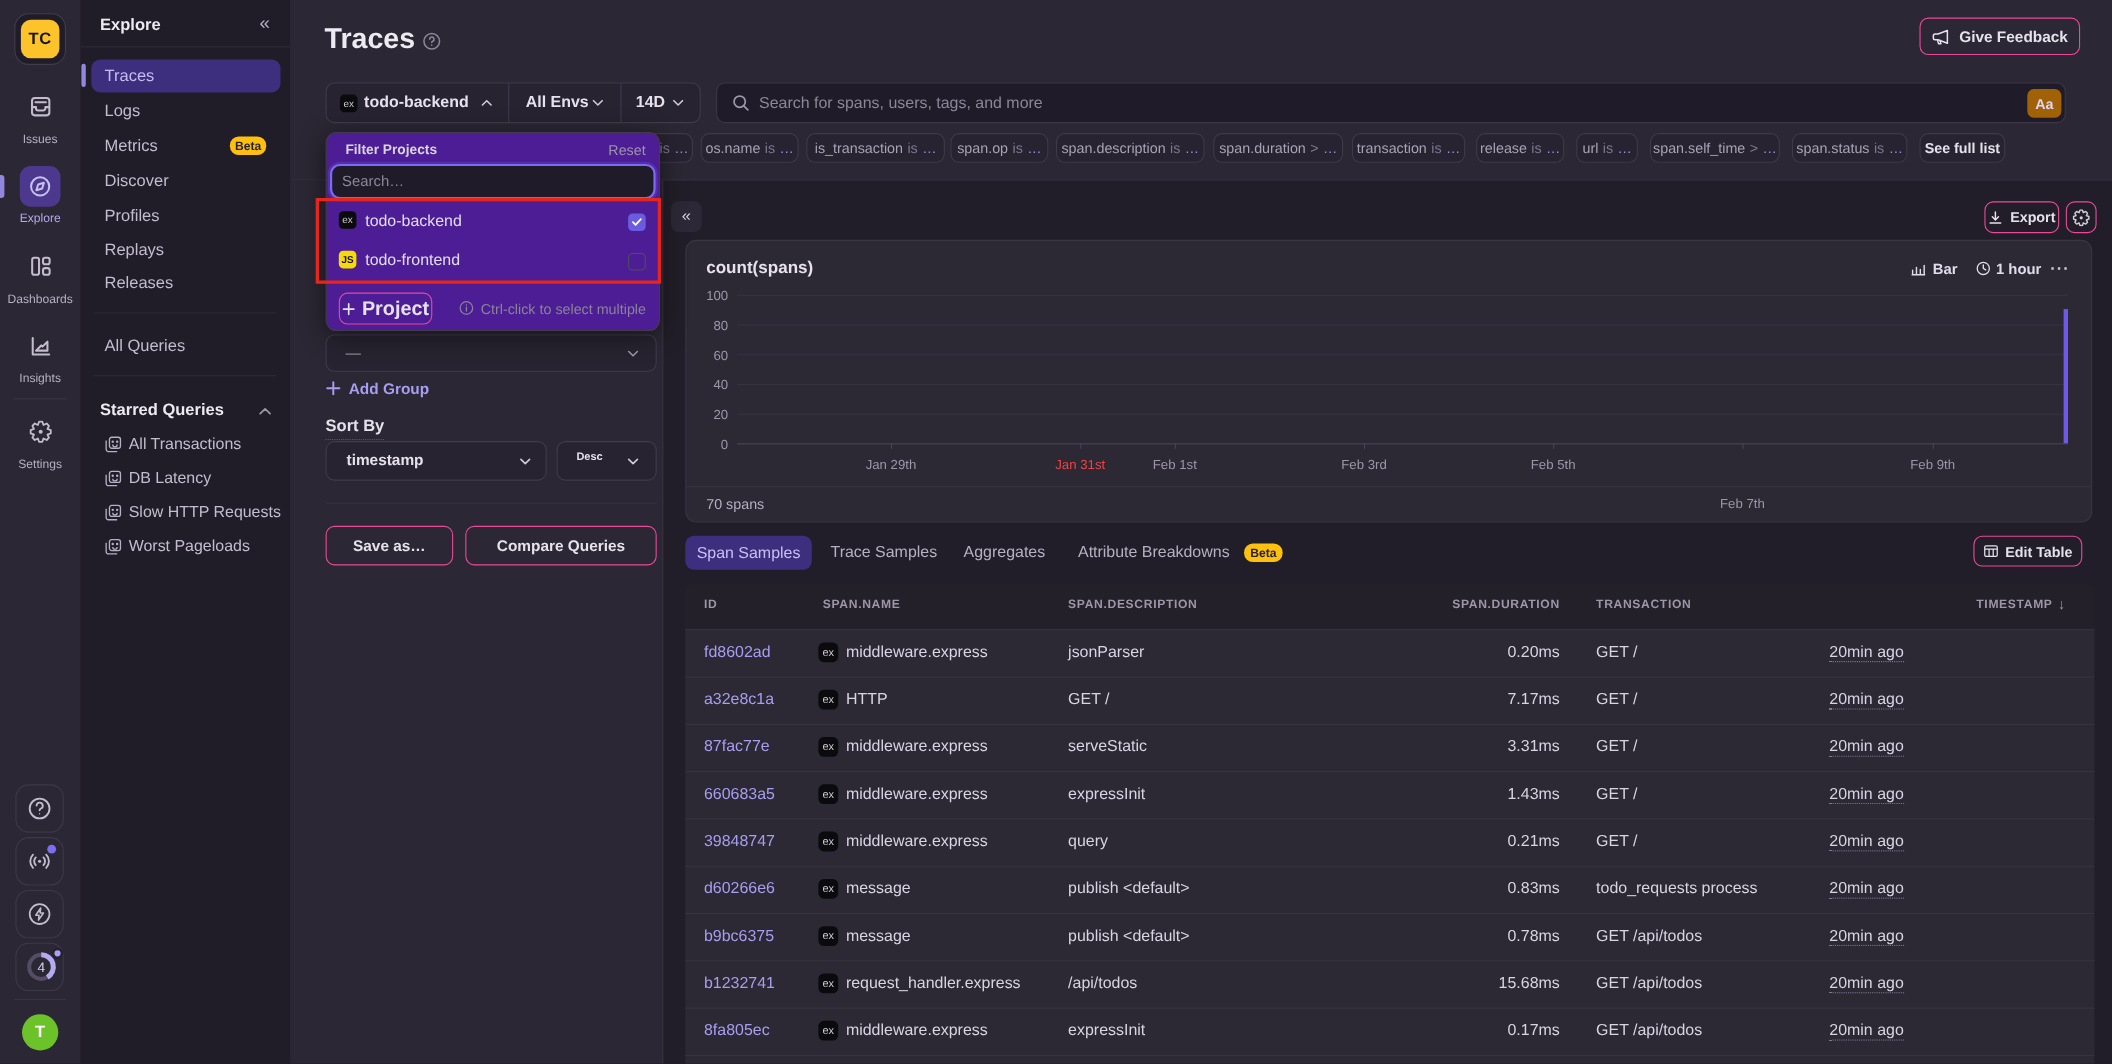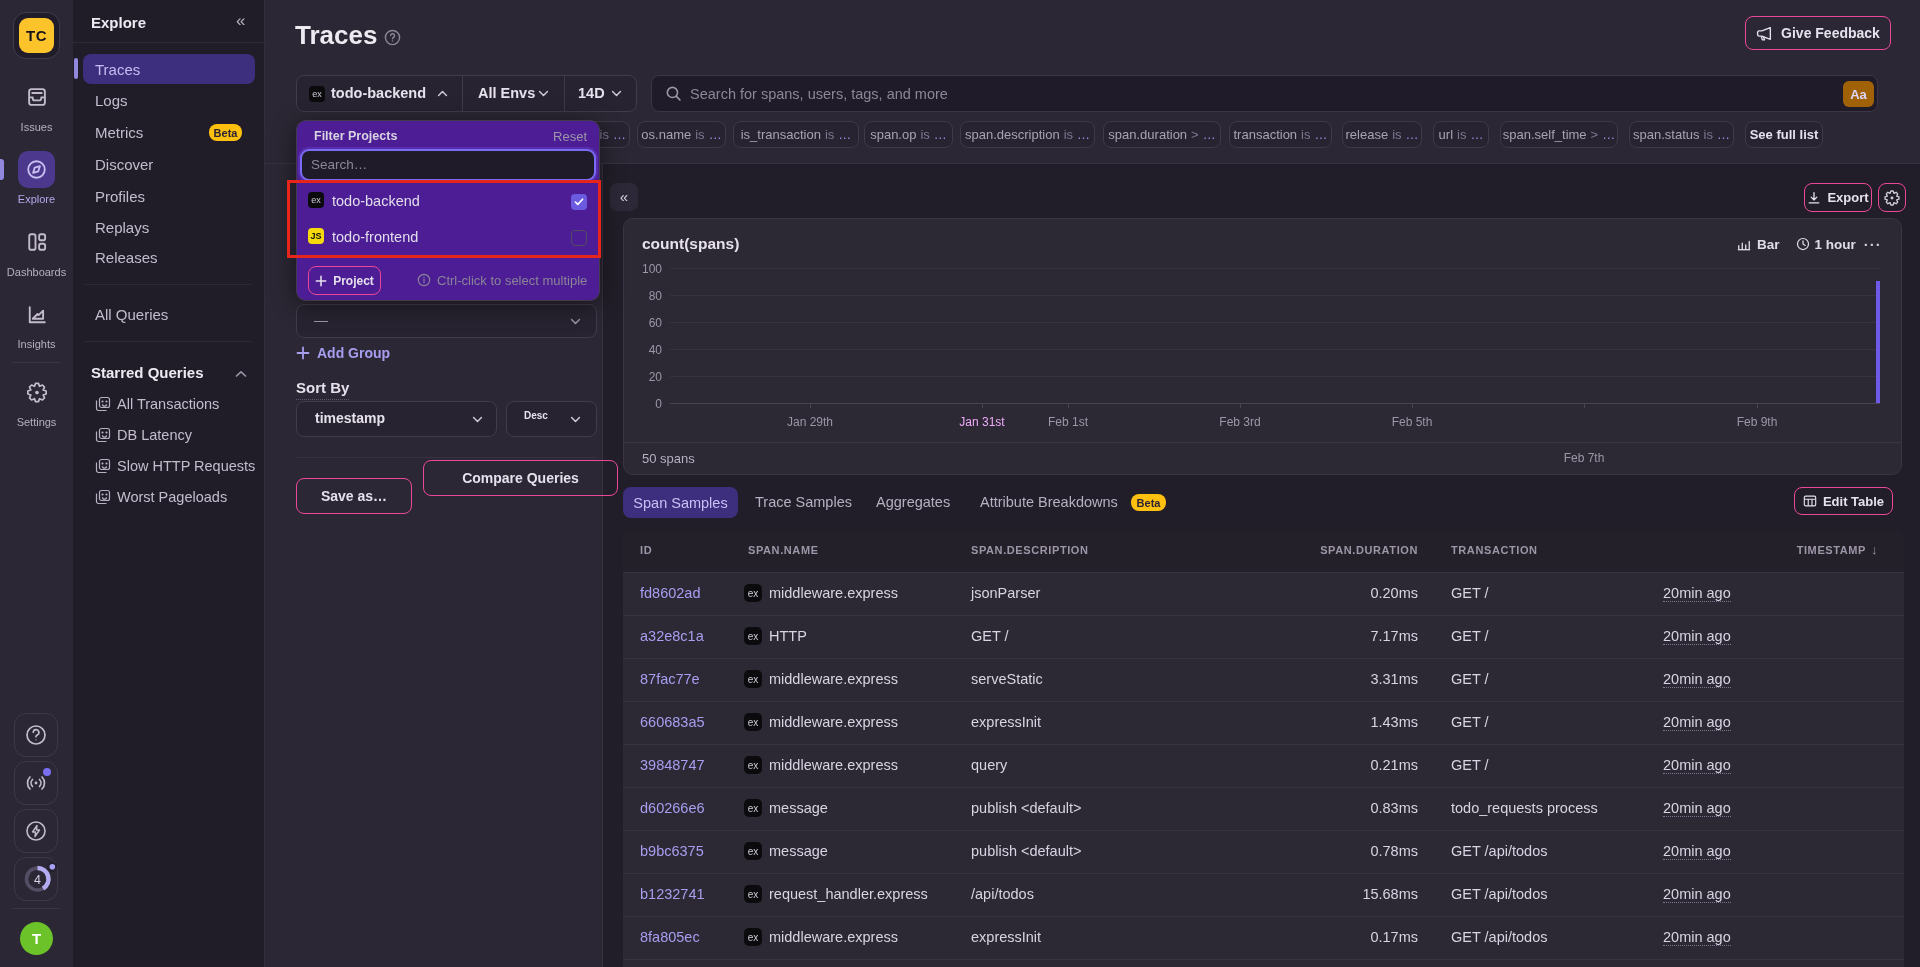--- a/index.html
+++ b/index.html
@@ -121,21 +121,21 @@
   <svg class="abs" style="left:207px; top:416px;" width="11" height="7" viewBox="0 0 12 8" fill="none" stroke="#cfcad6" stroke-width="1.7">
       <path d="M1.5 1.8 L6 6.2 L10.5 1.8" stroke-linecap="round" stroke-linejoin="round"></path>
     </svg>
   <div class="abs sel" style="left:241px; top:401px; width:91px; height:36px;"></div>
   <div class="abs" style="left:259px; top:410px; font-size:10px; font-weight:bold; color:#e6e1ec;">Desc</div>
   <svg class="abs" style="left:305px; top:416px;" width="11" height="7" viewBox="0 0 12 8" fill="none" stroke="#cfcad6" stroke-width="1.7">
       <path d="M1.5 1.8 L6 6.2 L10.5 1.8" stroke-linecap="round" stroke-linejoin="round"></path>
     </svg>
   <div class="abs" style="left:31px; top:457px; width:301px; height:1px; background:#363040;"></div>
   <div class="abs btn" style="left:31px; top:478px; width:116px; height:36px; font-size:14px;">Save as…</div>
-  <div class="abs btn" style="left:158px; top:460px; width:195px; height:36px; font-size:14px;">Compare Queries</div>
+  <div class="abs btn" style="left:158px; top:478px; width:174px; height:36px; font-size:14px;">Compare Queries</div>
 
   <div class="abs" style="left:345px; top:183px; width:28px; height:28px; background:#2d2837; border-radius:7px; display:flex; align-items:center; justify-content:center; color:#d9d4e2; font-size:15px; padding-bottom:2px;">«</div>
   <div class="abs btn" style="left:1539px; top:183px; width:68px; height:29px; font-size:13px;">
     <svg width="14" height="14" viewBox="0 0 16 16" fill="none" stroke="#e6e1ec" stroke-width="1.5" style="margin-right:6px;">
         <path d="M8 2 V10 M4.8 7 L8 10.2 L11.2 7" stroke-linecap="round" stroke-linejoin="round"></path>
         <path d="M2.5 13.5 H13.5" stroke-linecap="round"></path>
       </svg>
     Export
   </div>
   <div class="abs btn" style="left:1613px; top:183px; width:28px; height:29px;">
@@ -178,29 +178,29 @@
     <div class="abs" style="left:1252px; top:62px; width:4px; height:122px; background:#6d5ae8;"></div>
 
     <div class="abs" style="left:186px; top:184px; width:1px; height:5px; background:#4a4454;"></div>
     <div class="abs" style="left:358px; top:184px; width:1px; height:5px; background:#4a4454;"></div>
     <div class="abs" style="left:444px; top:184px; width:1px; height:5px; background:#4a4454;"></div>
     <div class="abs" style="left:616px; top:184px; width:1px; height:5px; background:#4a4454;"></div>
     <div class="abs" style="left:788px; top:184px; width:1px; height:5px; background:#4a4454;"></div>
     <div class="abs" style="left:960px; top:184px; width:1px; height:5px; background:#4a4454;"></div>
     <div class="abs" style="left:1133px; top:184px; width:1px; height:5px; background:#4a4454;"></div>
     <div class="abs" style="left:136px; top:196px; width:100px; text-align:center; font-size:12px; color:#9d96a8;">Jan 29th</div>
-    <div class="abs" style="left:308px; top:196px; width:100px; text-align:center; font-size:12px; color:#f0abfc;">Jan 31st</div>
+    <div class="abs" style="left:308px; top:196px; width:100px; text-align:center; font-size:12px; color:#ef4444;">Jan 31st</div>
     <div class="abs" style="left:394px; top:196px; width:100px; text-align:center; font-size:12px; color:#9d96a8;">Feb 1st</div>
     <div class="abs" style="left:566px; top:196px; width:100px; text-align:center; font-size:12px; color:#9d96a8;">Feb 3rd</div>
     <div class="abs" style="left:738px; top:196px; width:100px; text-align:center; font-size:12px; color:#9d96a8;">Feb 5th</div>
     <div class="abs" style="left:910px; top:196px; width:100px; text-align:center; font-size:12px; color:#9d96a8;margin-top:36px;">Feb 7th</div>
     <div class="abs" style="left:1083px; top:196px; width:100px; text-align:center; font-size:12px; color:#9d96a8;">Feb 9th</div>
 
     <div class="abs" style="left:0; top:223px; width:1277px; height:1px; background:#3a3444;"></div>
-    <div class="abs" style="left:18px; top:232px; font-size:13px; color:#b6b0c2;">50 spans</div>
+    <div class="abs" style="left:18px; top:232px; font-size:13px; color:#b6b0c2;">70 spans</div>
   </div>
 
   <div id="tabsrow" class="abs" style="left:358px; top:487px; width:1279px; height:31px;">
     <div class="abs" style="left:0; top:0; width:115px; height:31px; background:#3e2e7e; border-radius:8px; display:flex; align-items:center; justify-content:center; font-size:14.5px; color:#c9bff5;">Span Samples</div>
     <div class="abs" style="left:132px; top:7px; font-size:14.5px; color:#b6b0c2;">Trace Samples</div>
     <div class="abs" style="left:253px; top:7px; font-size:14.5px; color:#b6b0c2;">Aggregates</div>
     <div class="abs" style="left:357px; top:7px; font-size:14.5px; color:#b6b0c2;">Attribute Breakdowns</div>
     <div class="abs" style="left:508px; top:7px; width:35px; height:17px; background:#fdc00e; border-radius:8px; display:flex; align-items:center; justify-content:center; font-size:11px; font-weight:bold; color:#2b2233;">Beta</div>
   </div>
   <div class="abs btn" style="left:1529px; top:487px; width:99px; height:28px; font-size:13px;">
@@ -316,21 +316,21 @@
     <div class="abs" style="left:274px; top:73px; width:16px; height:16px; background:#6a5be0; border-radius:4px; display:flex; align-items:center; justify-content:center;">
       <svg width="10" height="8" viewBox="0 0 12 10" fill="none" stroke="#ffffff" stroke-width="2">
           <path d="M1.5 5 L4.5 8 L10.5 1.5" stroke-linecap="round" stroke-linejoin="round"></path>
         </svg>
     </div>
 
     <div class="abs" style="left:11px; top:107px; width:16px; height:16px; background:#f5d90a; border-radius:4px; display:flex; align-items:center; justify-content:center; color:#111; font-size:9px; font-weight:bold;">JS</div>
     <div class="abs" style="left:35px; top:108px; font-size:14.5px; color:#e2ddea;">todo-frontend</div>
     <div class="abs" style="left:274px; top:109px; width:16px; height:16px; background:transparent; border:1.5px solid #524c5e; border-radius:4px;"></div>
 
-    <div class="abs btn" style="left:11px; top:145px; width:73px; height:29px; font-size:12px;text-align:center;">
+    <div class="abs btn" style="left:11px; top:145px; width:85px; height:29px; font-size:18px;text-align:center;">
       <svg width="12" height="12" viewBox="0 0 14 14" fill="none" stroke="#e6e1ec" stroke-width="1.8" style="margin-right:6px;">
           <path d="M7 1.5 V12.5 M1.5 7 H12.5" stroke-linecap="round"></path>
         </svg>
       Project
     </div>
     <div class="abs flex" style="left:120px; top:145px; height:28px; font-size:13px; color:#8a8496;">
       <svg width="14" height="14" viewBox="0 0 16 16" fill="none" stroke="#8a8496" stroke-width="1.3" style="margin-right:6px;">
           <circle cx="8" cy="8" r="6.5"></circle>
           <path d="M8 7 V11.2" stroke-linecap="round"></path>
           <circle cx="8" cy="4.8" r="0.8" fill="#8a8496" stroke="none"></circle>

